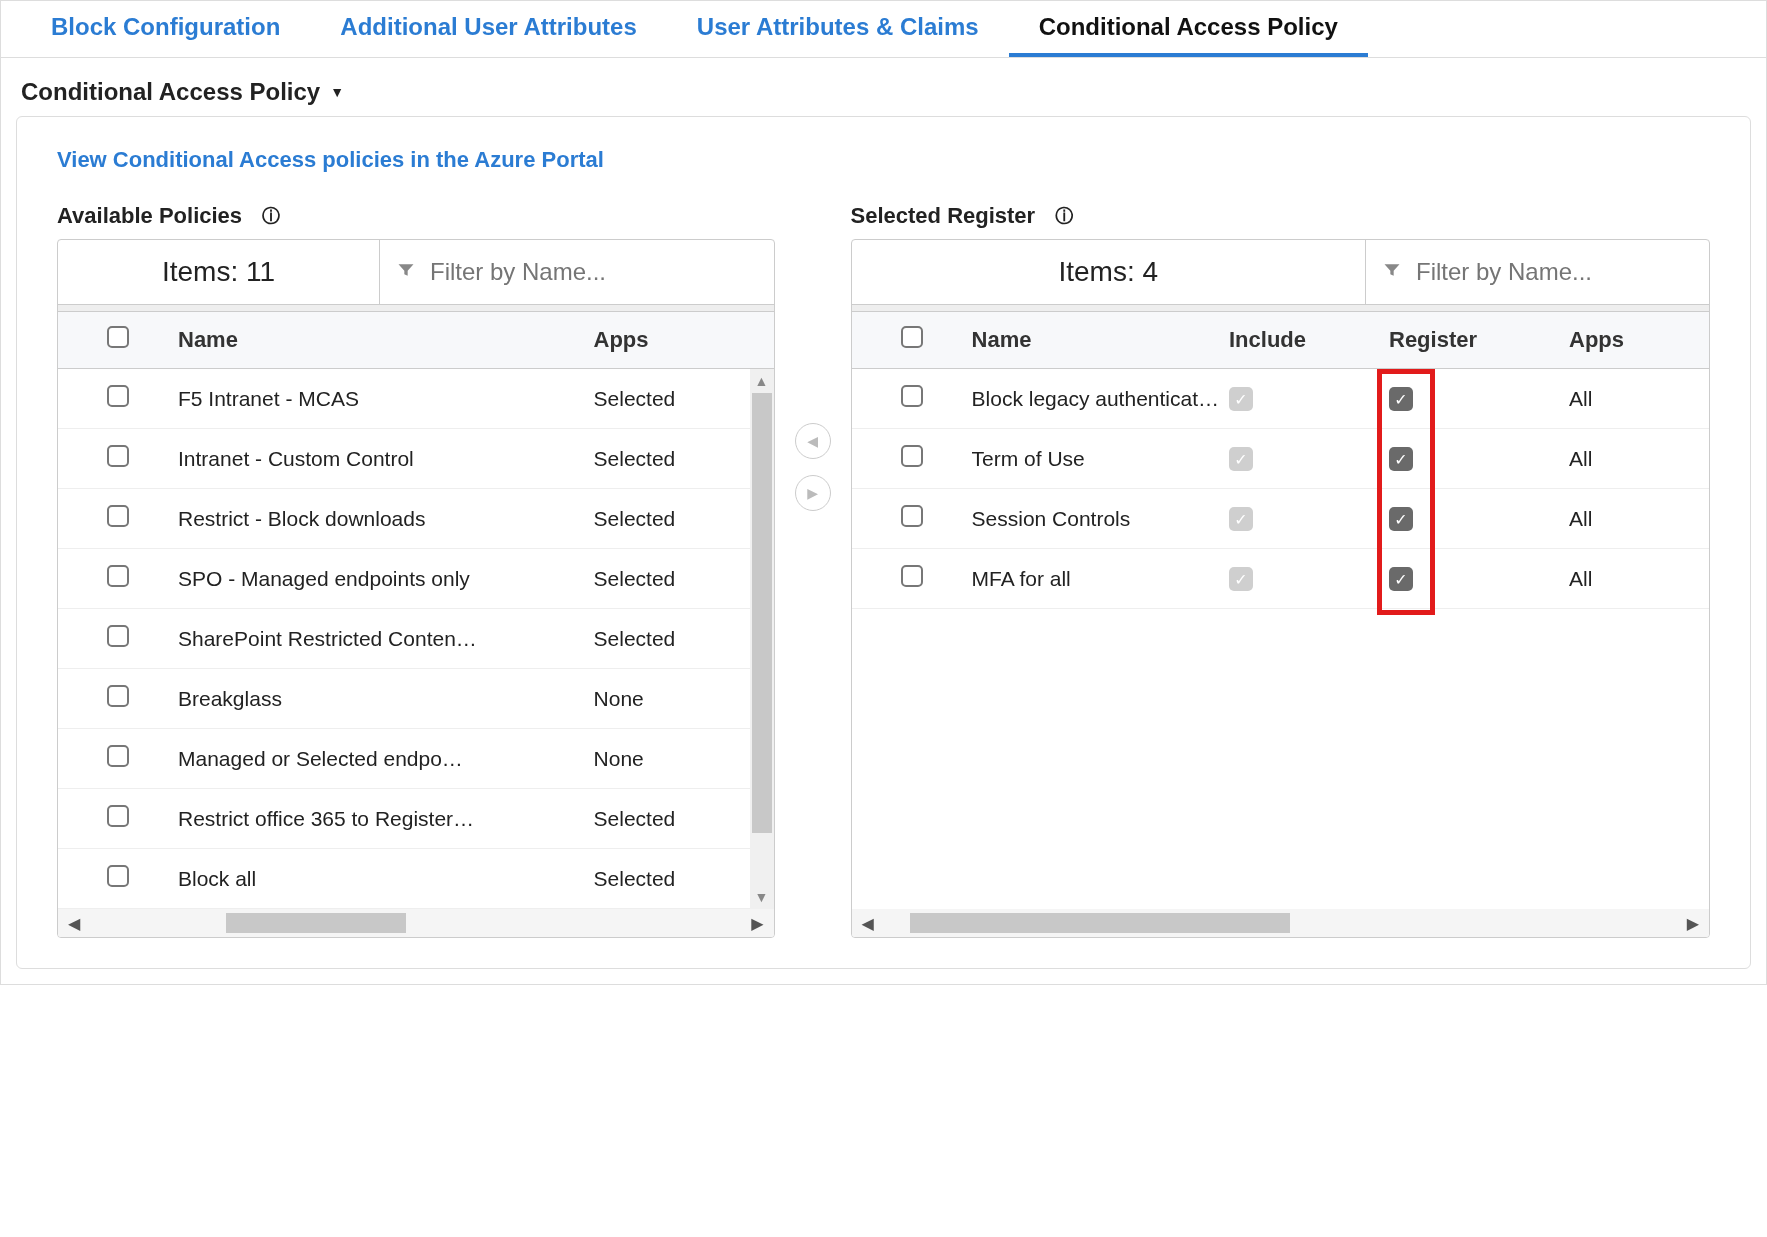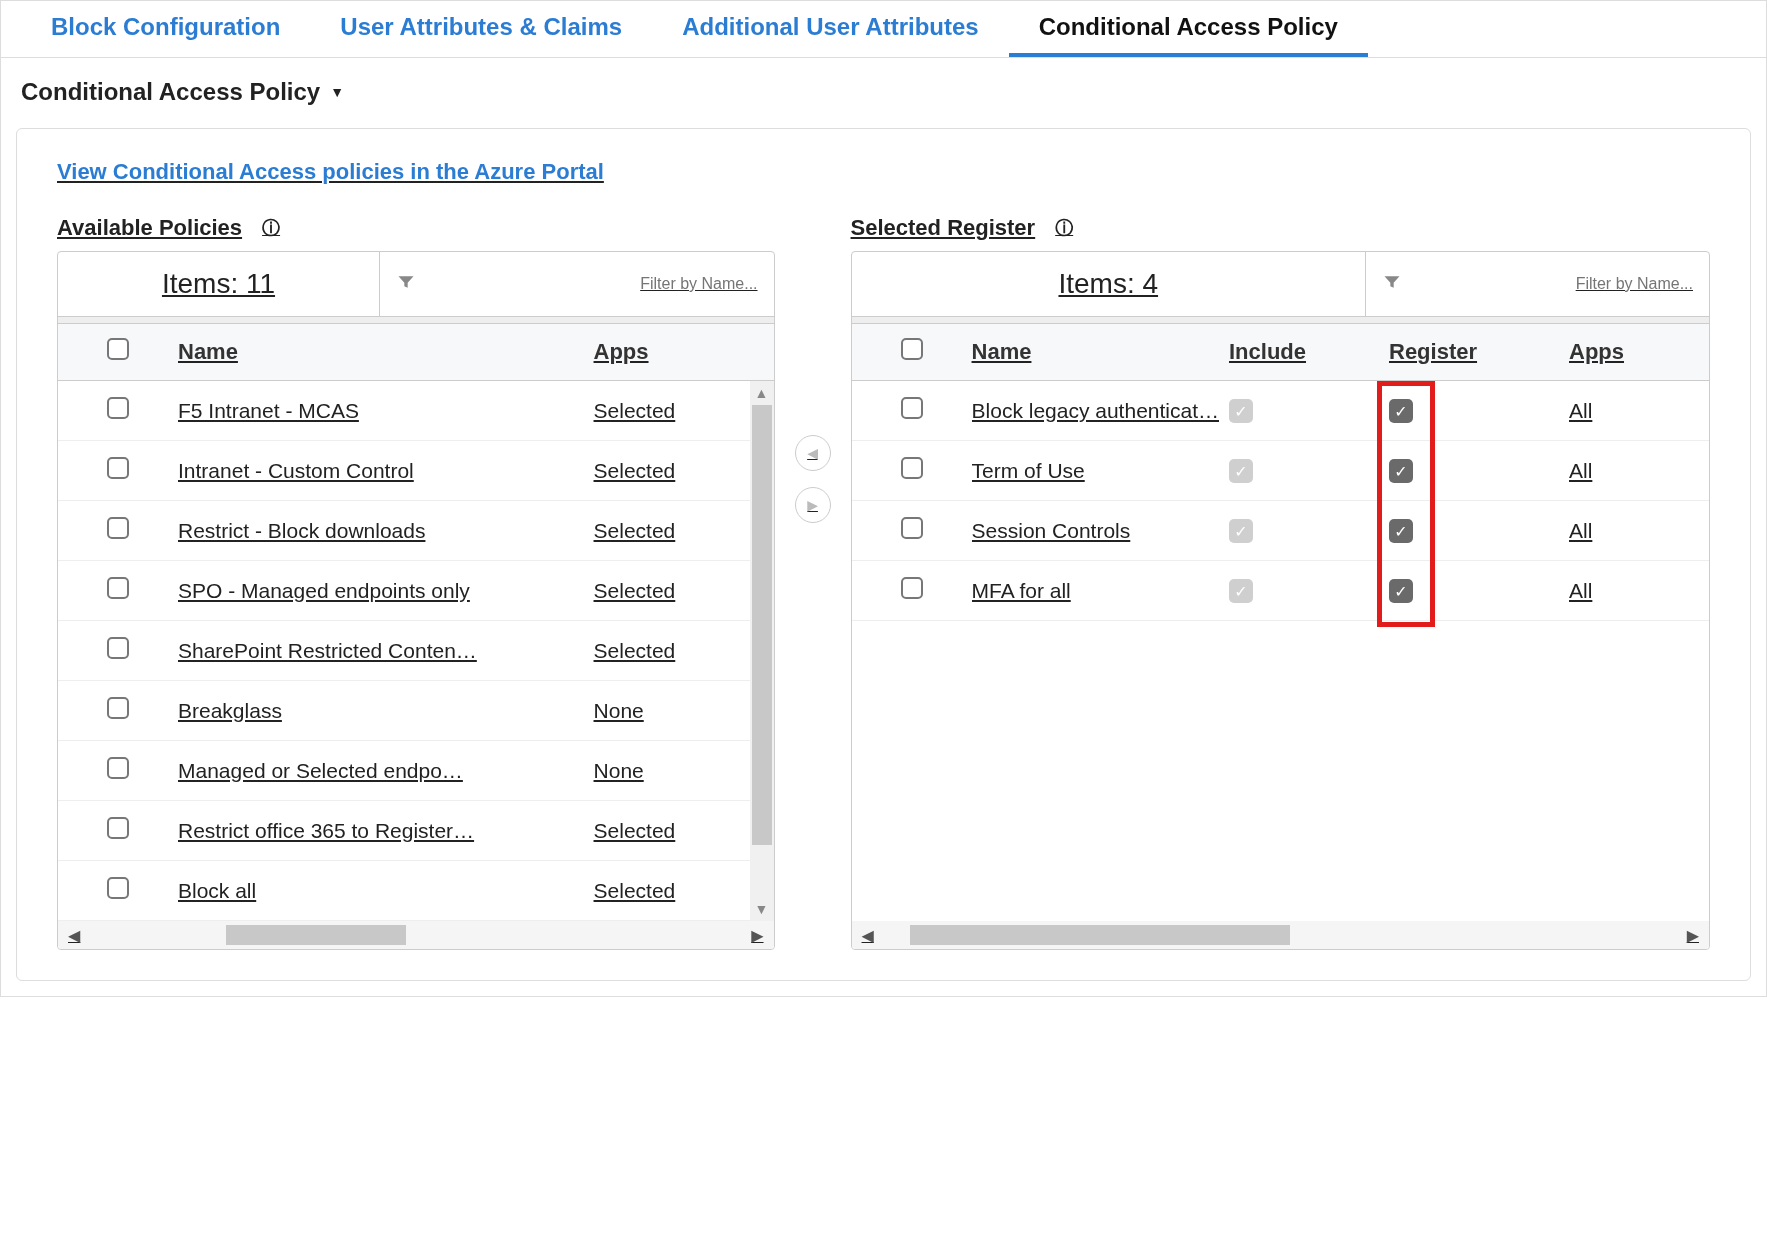--- a/index.html
+++ b/index.html
@@ -3,32 +3,32 @@
 <meta charset="utf-8">
 <style>
 * { box-sizing: border-box; margin: 0; padding: 0; }
 body { font-family: -apple-system, BlinkMacSystemFont, "Segoe UI", Helvetica, Arial, sans-serif; background: #fff; color: #222; width: 1767px; }
 .container { border: 1px solid #ddd; padding: 0; }
 .tabs { display: flex; border-bottom: 1px solid #ddd; padding: 0 20px; }
 .tab { padding: 12px 30px; font-size: 24px; font-weight: 600; color: #2b7cd3; cursor: pointer; }
 .tab.active { color: #111; border-bottom: 4px solid #2b7cd3; }
 .section-header { display: flex; align-items: center; padding: 20px 20px 10px 20px; font-size: 24px; font-weight: 600; }
 .caret { margin-left: 10px; font-size: 14px; }
-.panel { border: 1px solid #ddd; margin: 12px 15px 15px 15px; border-radius: 6px; padding: 30px 40px; text-decoration: underline; }
+.panel { border: 1px solid #ddd; margin: 0 15px 15px 15px; border-radius: 6px; padding: 30px 40px; }
 .link { color: #2b7cd3; font-size: 22px; font-weight: 600; cursor: pointer; }
 .dual { display: flex; margin-top: 30px; gap: 20px; align-items: flex-start; }
 .col { flex: 1; }
 .col-title { font-size: 22px; font-weight: 700; margin-bottom: 10px; display: flex; align-items: center; gap: 20px; }
 .info-icon { font-size: 18px; }
 .table-wrap { border: 1px solid #ccc; border-radius: 4px; overflow: hidden; }
 .toolbar { display: flex; border-bottom: 1px solid #ccc; }
 .toolbar-items { flex: 0 0 45%; text-align: center; padding: 16px; font-size: 28px; border-right: 1px solid #ccc; }
 .toolbar-filter { flex: 1; display: flex; align-items: center; padding: 0 16px; gap: 14px; }
 .filter-icon { color: #777; font-size: 20px; }
-.filter-input { border: none; outline: none; font-size: 16px; color: #4c1d95; flex: 1; text-align: right; }
+.filter-input { border: none; outline: none; font-size: 24px; color: #4c1d95; flex: 1; }
 .thead { display: flex; background: #f7f8fa; border-bottom: 1px solid #ccc; border-top: 1px solid #ccc; padding: 14px 0; font-size: 22px; font-weight: 600; color: #333; align-items: center; }
 .th-chk { width: 120px; text-align: center; }
 .th-name { flex: 1; }
 .th-apps { width: 180px; }
 .th-inc { width: 160px; }
 .th-exc { width: 180px; }
 .th-apps2 { width: 140px; }
 .tbody { position: relative; }
 .scroll-area { max-height: 540px; overflow: hidden; position: relative; }
 .row { display: flex; border-bottom: 1px solid #eee; padding: 16px 0; font-size: 21px; align-items: center; }
@@ -54,22 +54,22 @@
 .arrow-btn { width: 36px; height: 36px; border: 1px solid #ccc; border-radius: 50%; background: #fff; display: flex; align-items: center; justify-content: center; color: #bbb; font-size: 14px; cursor: pointer; }
 .highlight-box { position: absolute; border: 5px solid #e21b1b; pointer-events: none; }
 .sel-body { position: relative; }
 </style>
 </head>
 <body>
 
 <div class="container">
   <div class="tabs" id="tabs-bar">
       <div class="tab">Block Configuration</div>
+      <div class="tab">Additional User Attributes</div>
       <div class="tab">User Attributes &amp; Claims</div>
-      <div class="tab">Additional User Attributes</div>
       <div class="tab active">Conditional Access Policy</div>
     </div>
 
   <div class="section-header">
     <span>Conditional Access Policy</span>
     <span class="caret">▼</span>
   </div>
 
   <div class="panel">
     <div class="link">View Conditional Access policies in the Azure Portal</div>

